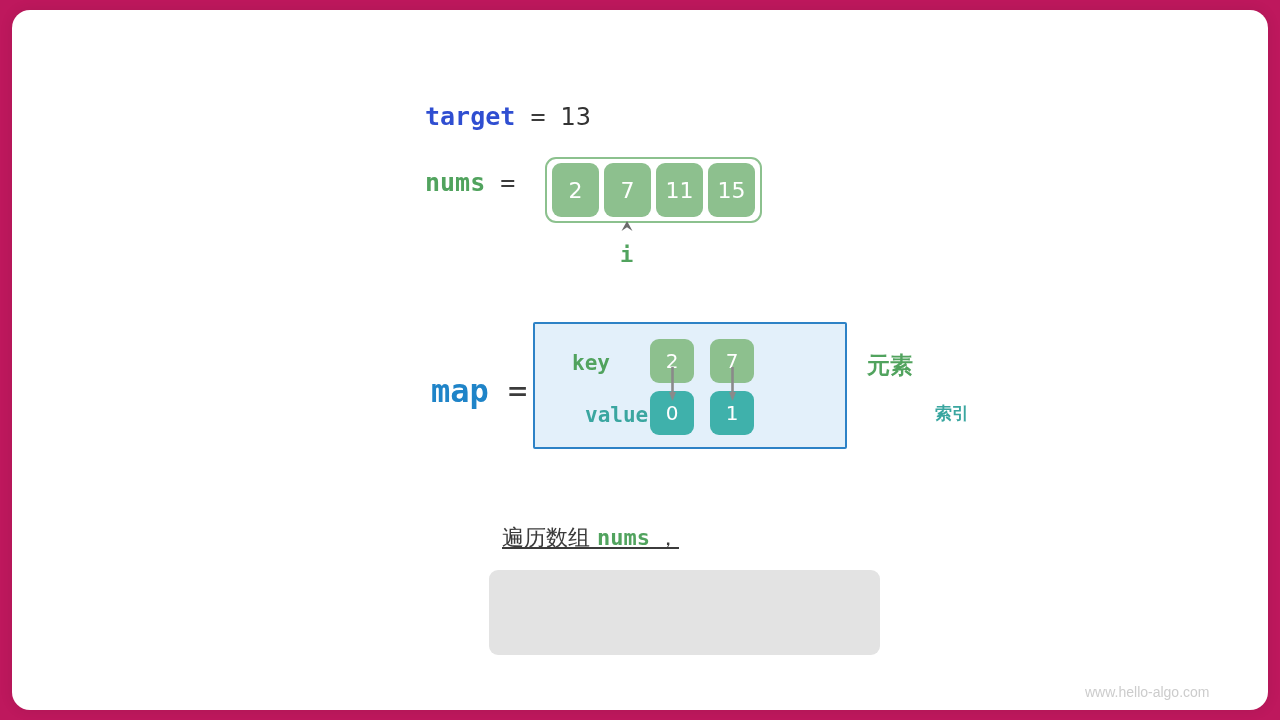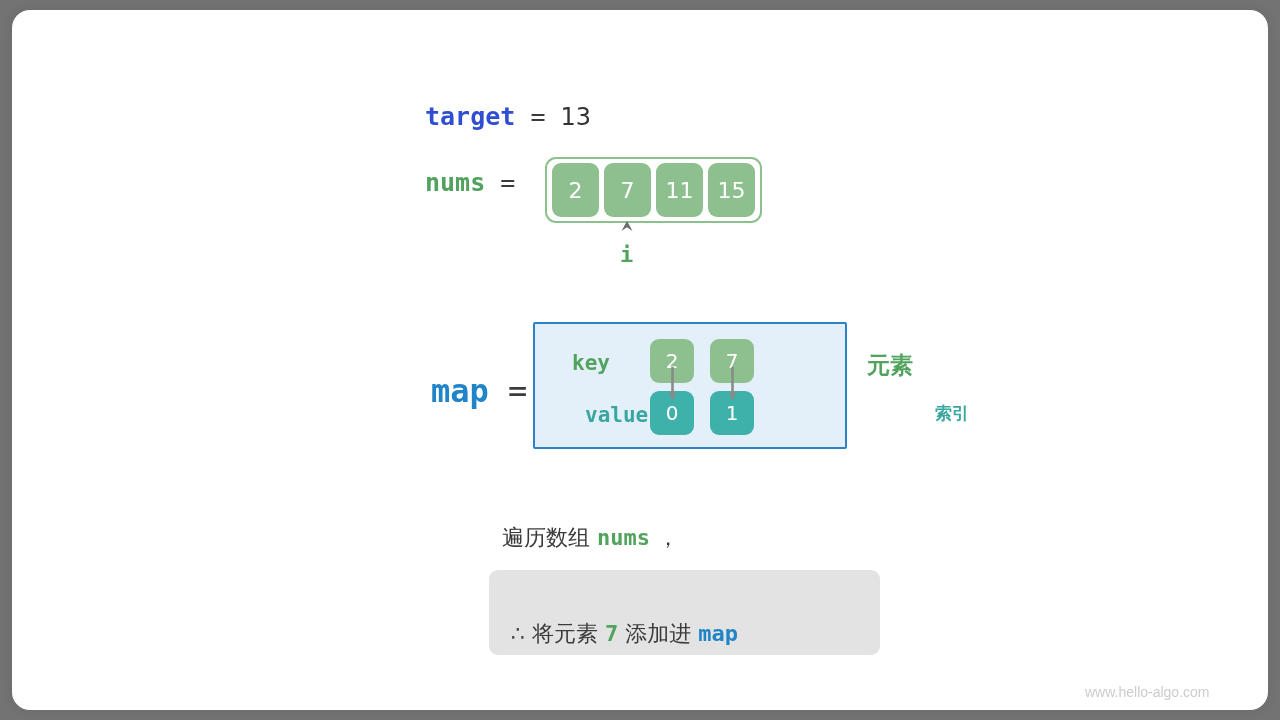--- a/index.html
+++ b/index.html
@@ -7,21 +7,21 @@
     padding: 0;
     width: 1280px;
     height: 720px;
     background: #ffffff;
     font-family: "DejaVu Sans", sans-serif;
   }
   #canvas {
     position: relative;
     width: 1280px;
     height: 720px;
-    background: #737373;
+    background: #be185d;
     overflow: hidden;
   }
   .card {
     position: absolute;
     left: 12px;
     top: 10px;
     width: 1256px;
     height: 700px;
     background: #ffffff;
     border-radius: 18px;
@@ -148,20 +148,21 @@
   
   #ann-yuansu { left: 855px; top: 340px; font-size: 23px; font-family: Liberation Mono, monospace; }
   #ann-suoyin { left: 899px; top: 392px; font-size: 17px; }
 
   
   #caption {
     left: 490px; top: 513px;
     font-size: 22px;
     color: #3b3b3b;
     font-family: "DejaVu Sans", sans-serif;
+    text-decoration: underline;
   }
   #caption .m { font-family: "DejaVu Sans Mono", monospace; font-weight: bold; }
 
   
   #note-box {
     position: absolute;
     left: 477px; top: 560px;
     width: 391px; height: 85px;
     background: #e3e3e3;
     border-radius: 9px;
@@ -254,25 +255,18 @@
     <div class="abs mono c-green" id="ann-yuansu">元素</div>
     <div class="abs mono c-teal" id="ann-suoyin">索引</div>
 
     <div class="abs" id="caption">
       <span>遍历数组</span>
       <span class="m c-green">nums</span>
       <span>，</span>
     </div>
 
     <div id="note-box">
-      <div class="note-line" id="note-line-1">
-        <span class="sym">∴</span>
-        <span>将元素</span>
-        <span class="m c-green">7</span>
-        <span>添加进</span>
-        <span class="m c-blue-map">map</span>
-      </div>
     </div>
 
     <div class="abs" id="watermark">www.hello-algo.com</div>
 
   </div>
 </div>
 
 </body></html>

